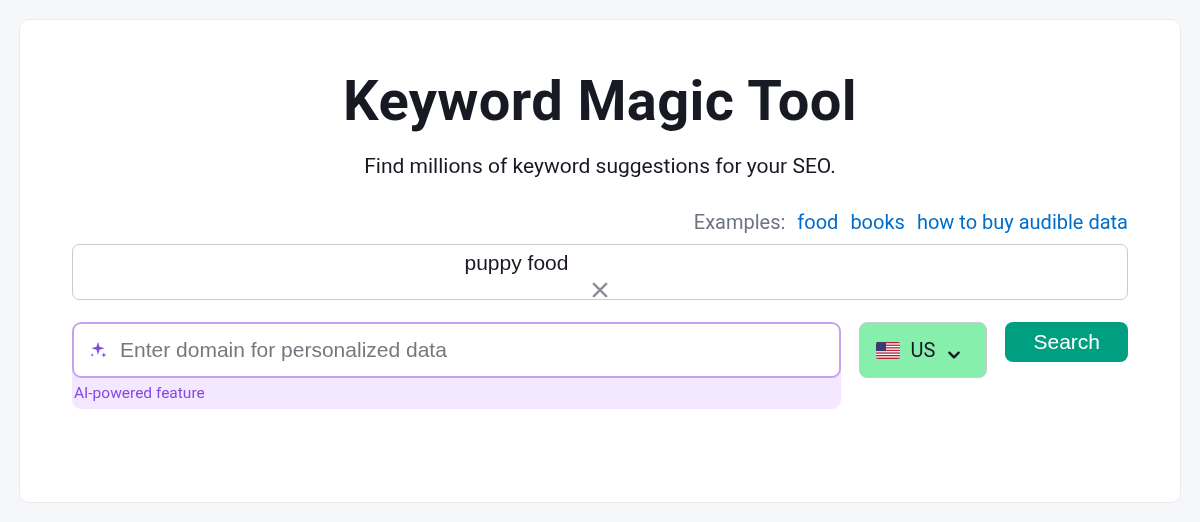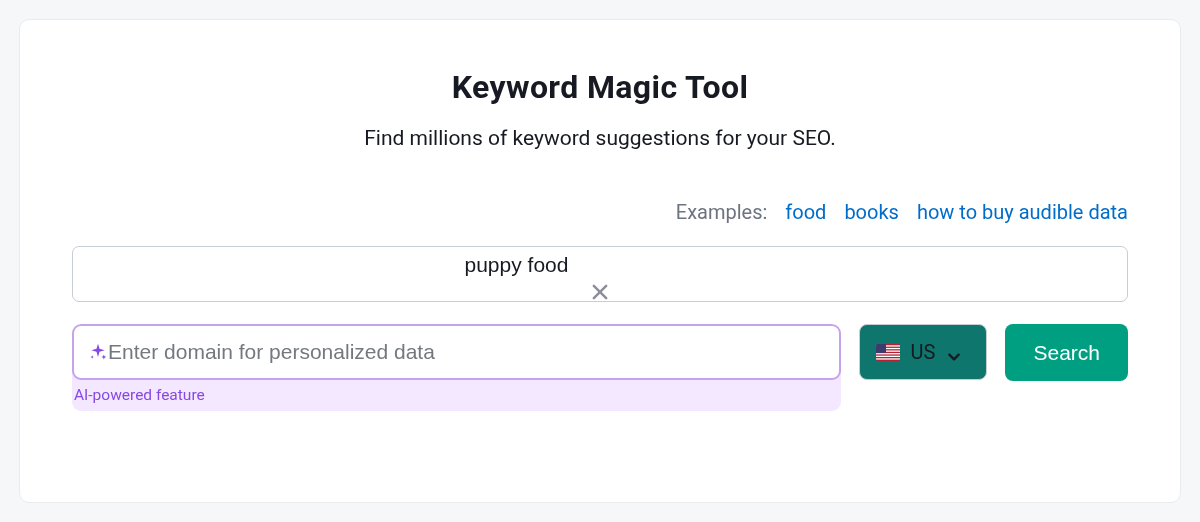--- a/index.html
+++ b/index.html
@@ -15,38 +15,38 @@
     }
     .card {
       background-color: #ffffff;
       border-radius: 10px;
       border: 1px solid #e9ebee;
       padding: 48px 52px 56px;
       min-height: 484px;
     }
     .title {
       text-align: center;
-      font-size: 32px;
+      font-size: 56px;
       font-weight: 700;
       color: #171a22;
       letter-spacing: 0.4px;
       margin-bottom: 20px;
     }
     .subtitle {
       text-align: center;
       font-size: 21px;
       color: #171a22;
-      margin-bottom: 50px;
+      margin-bottom: 32px;
     }
     .examples-row {
       display: flex;
       justify-content: flex-end;
       align-items: center;
-      gap: 18px;
-      margin-bottom: 22px;
+      gap: 12px;
+      margin-bottom: 10px;
       font-size: 20px;
     }
     .examples-label {
       color: #6c7381;
     }
     .example-link {
       color: #006dca;
       cursor: pointer;
       text-decoration: none;
     }
@@ -94,20 +94,21 @@
       overflow: hidden;
     }
     .domain-input-wrap {
       display: flex;
       align-items: center;
       height: 56px;
       background-color: #ffffff;
       border: 2px solid #c4a2ee;
       border-radius: 9px;
       padding: 0 14px;
+      gap: 12px;
     }
     .sparkle-icon {
       width: 20px;
       height: 20px;
       color: #8649e1;
       flex-shrink: 0;
     }
     .sparkle-icon svg {
       width: 100%;
       height: 100%;
@@ -123,21 +124,21 @@
     .domain-input::placeholder {
       color: #74797f;
     }
     .ai-badge {
       font-size: 15.5px;
       color: #8649e1;
       padding: 6px 2px 7px;
     }
     .country-select {
       height: 56px;
-      background-color: #0f766e;
+      background-color: #86efac;
       border: 1px solid #c8ccd3;
       border-radius: 8px;
       padding: 0 16px;
       display: flex;
       align-items: center;
       gap: 10px;
       font-size: 20px;
       color: #171a22;
       cursor: pointer;
       min-width: 128px;
@@ -159,21 +160,21 @@
       width: 14px;
       height: 14px;
       color: #171a22;
       margin-left: 2px;
     }
     .chevron-down svg {
       width: 100%;
       height: 100%;
     }
     .search-btn {
-      height: 57px;
+      height: 40px;
       background-color: #009f81;
       color: #ffffff;
       border: none;
       border-radius: 8px;
       font-size: 21px;
       font-weight: 500;
       padding: 0 28px;
       cursor: pointer;
       min-width: 118px;
     }

